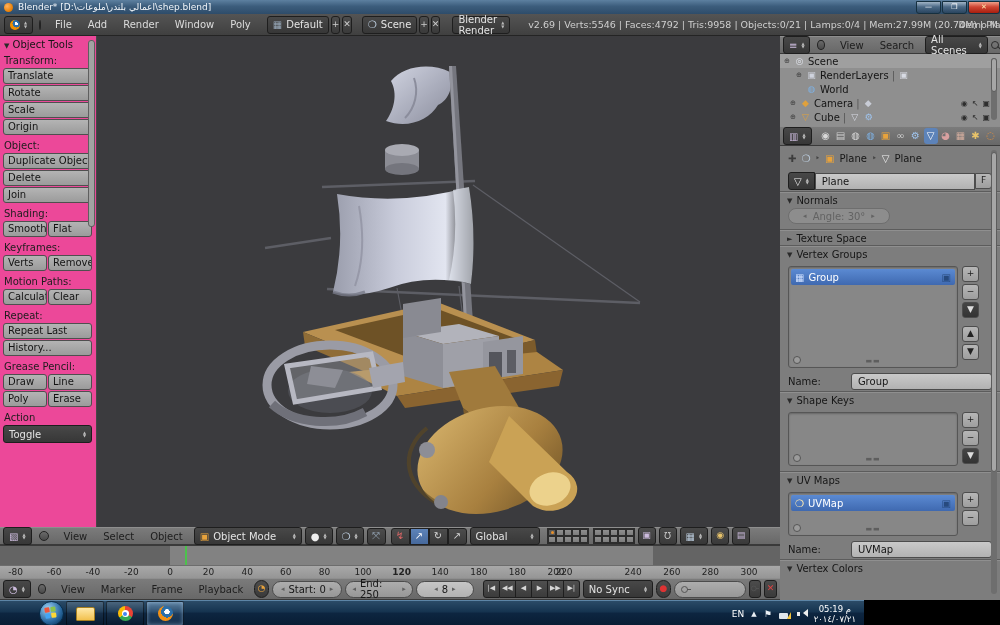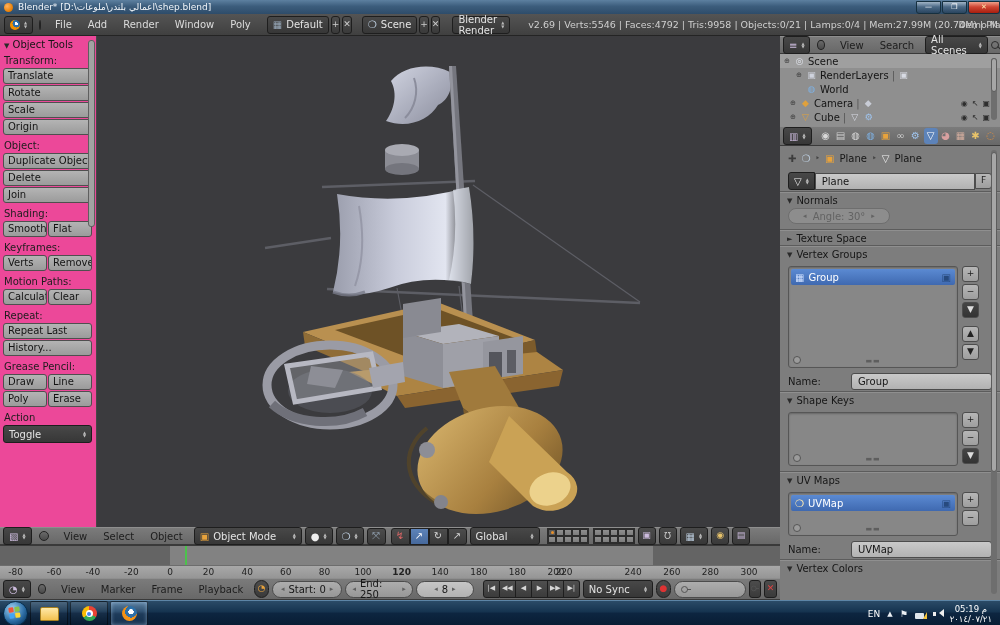--- a/index.html
+++ b/index.html
@@ -119,23 +119,23 @@
     border:1px solid #555;background:#9b9b9b;}
   .side-btn{width:15px;height:14px;background:linear-gradient(#b6b6b6,#9e9e9e);border:1px solid #4d4d4d;
     border-radius:3px;color:#222;text-align:center;line-height:12px;font-size:9px;margin-bottom:2px;}
   .side-btn.dark{background:linear-gradient(#454545,#333);color:#ddd;}
   .checkbox{width:11px;height:11px;background:linear-gradient(#3f3f3f,#303030);border:1px solid #1d1d1d;
     border-radius:2px;color:#fff;font-size:8px;line-height:10px;text-align:center;}
   .slider-dis{background:#8d8d8d;border:1px solid #6e6e6e;border-radius:8px;height:14px;
     color:#636363;display:flex;align-items:center;justify-content:center;gap:6px;}
 
   
-  #taskbar{left:0;top:600px;width:1000px;height:25px;
+  #taskbar{left:0;top:600px;width:828px;height:25px;
     background:linear-gradient(180deg,#2b4b67,#163450 42%,#0d2540 50%,#081d33);
-    border-top:1px solid #5d85a6;display:flex;align-items:center;color:#fff;}
+    border-top:1px solid #5d85a6;display:flex;align-items:center;color:#fff;padding-left:36px;}
   .tb-btn{width:36px;height:23px;margin-left:2px;border:1px solid rgba(0,0,0,.5);border-radius:2px;
     background:linear-gradient(rgba(255,255,255,.16),rgba(255,255,255,.04) 50%,rgba(0,0,0,.08));
     display:flex;align-items:center;justify-content:center;}
   .tb-btn.active{background:linear-gradient(rgba(170,210,250,.40),rgba(110,160,210,.18) 55%,rgba(60,110,160,.25));
     box-shadow:inset 0 0 4px rgba(200,230,255,.5);}
   #start-orb{width:23px;height:23px;border-radius:50%;margin-left:3px;position:relative;
     background:radial-gradient(circle at 35% 30%,#9fd4f5,#2e6ea6 55%,#0c3c66 85%);
     border:1px solid #062c4a;}
   .orb-flag{position:absolute;left:5px;top:5px;width:12px;height:12px;display:grid;
     grid-template-columns:5px 5px;grid-auto-rows:5px;gap:1px;transform:rotate(-8deg);}

